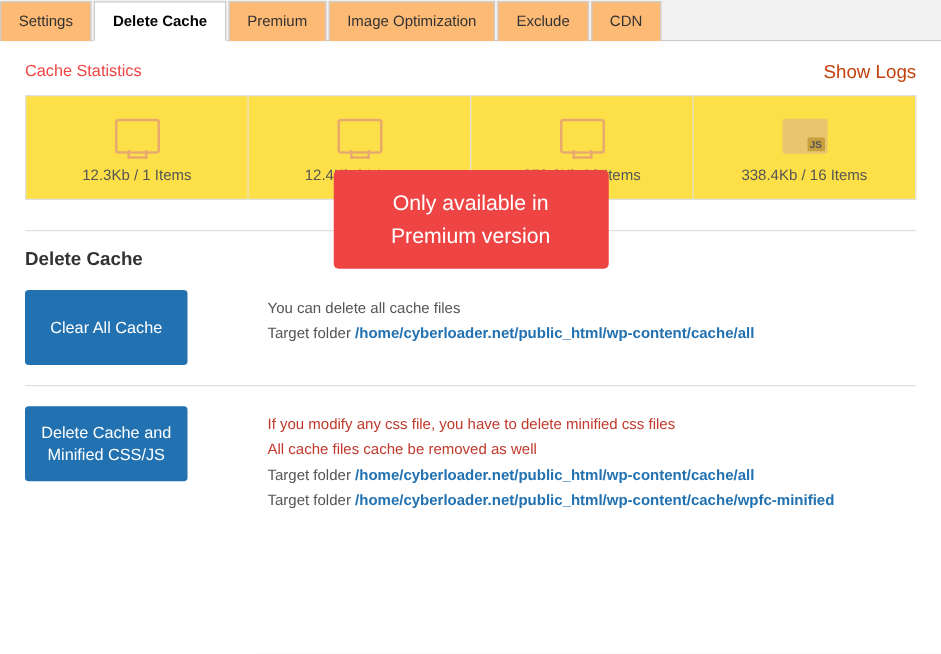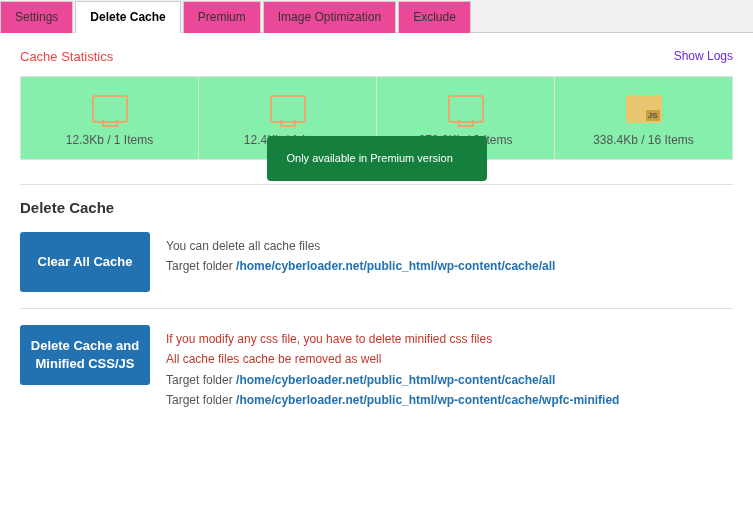--- a/index.html
+++ b/index.html
@@ -14,21 +14,21 @@
     
     .tabs {
       display: flex;
       background: #f1f1f1;
       border-bottom: 1px solid #ccc;
       padding: 0;
     }
     .tab {
       padding: 8px 14px;
       cursor: pointer;
-      background: #ec4899;
+      background: #fdba74;
       border: 1px solid #ccc;
       border-bottom: none;
       margin-right: 2px;
       font-size: 12px;
       color: #333;
       position: relative;
       top: 1px;
     }
     .tab.active {
       background: #fff;
@@ -43,22 +43,22 @@
       padding: 16px 20px;
       min-height: 490px;
       position: relative;
     }
 
     
     .show-logs {
       position: absolute;
       top: 16px;
       right: 20px;
-      color: #6d28d9;
-      font-size: 12px;
+      color: #c2410c;
+      font-size: 15px;
       cursor: pointer;
       text-decoration: none;
     }
 
     
     .section-title {
       font-size: 13px;
       color: #ef4444;
       margin-bottom: 12px;
     }
@@ -68,21 +68,21 @@
       gap: 0;
       margin-bottom: 24px;
       position: relative;
     }
 
     .stat-card {
       flex: 1;
       border: 1px solid #e0e0e0;
       padding: 16px 10px 12px;
       text-align: center;
-      background: #86efac;
+      background: #fde047;
       position: relative;
     }
     .stat-card + .stat-card {
       border-left: none;
     }
 
     .stat-icon {
       width: 40px;
       height: 32px;
       margin: 0 auto 8px;
@@ -117,25 +117,26 @@
       color: #555;
       margin-top: 8px;
     }
 
     
     .tooltip-overlay {
       position: absolute;
       top: 60px;
       left: 50%;
       transform: translateX(-50%);
-      background: #15803d;
+      background: #ef4444;
       color: #fff;
       padding: 14px 20px;
       border-radius: 4px;
-      font-size: 11px;
+      font-size: 17px;
+      text-align: center;
       z-index: 10;
       width: 220px;
       line-height: 1.5;
     }
 
     
     .js-badge {
       width: 36px;
       height: 28px;
       background: #e8c56e;
@@ -182,33 +183,34 @@
     .action-btn {
       background: #2271b1;
       color: #fff;
       border: none;
       border-radius: 3px;
       padding: 0;
       width: 130px;
       min-width: 130px;
       height: 60px;
       font-size: 13px;
-      font-weight: bold;
+      font-weight: normal;
       cursor: pointer;
       text-align: center;
       line-height: 1.3;
       display: flex;
       align-items: center;
       justify-content: center;
     }
 
     .action-info {
       flex: 1;
       padding-top: 4px;
       line-height: 1.7;
+      margin-left: 48px;
     }
     .action-info .desc {
       color: #555;
       font-size: 12px;
     }
     .action-info .warning {
       color: #c0392b;
       font-size: 12px;
     }
     .action-info .path {
@@ -228,20 +230,21 @@
   </style>
 </head>
 <body>
 
 <div class="tabs">
   <div class="tab">Settings</div>
   <div class="tab active">Delete Cache</div>
   <div class="tab">Premium</div>
   <div class="tab">Image Optimization</div>
   <div class="tab">Exclude</div>
+  <div class="tab">CDN</div>
 </div>
 
 <div class="main">
 
   <a class="show-logs">Show Logs</a>
 
   <div class="section-title">Cache Statistics</div>
 
   <div class="stats-row">
 

